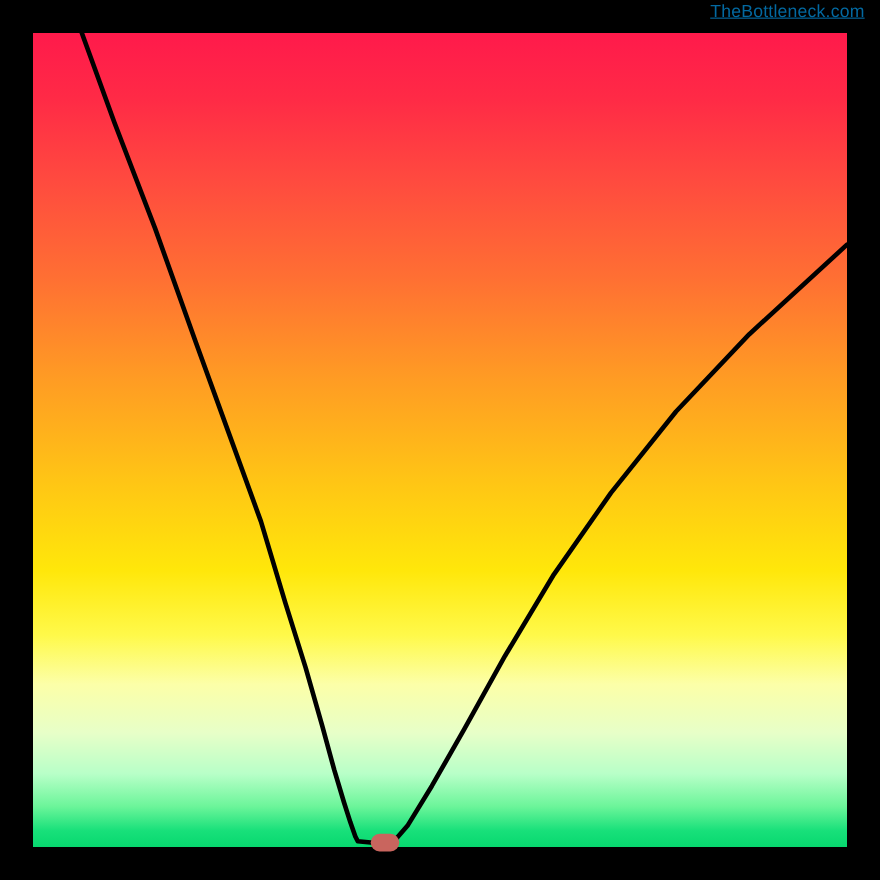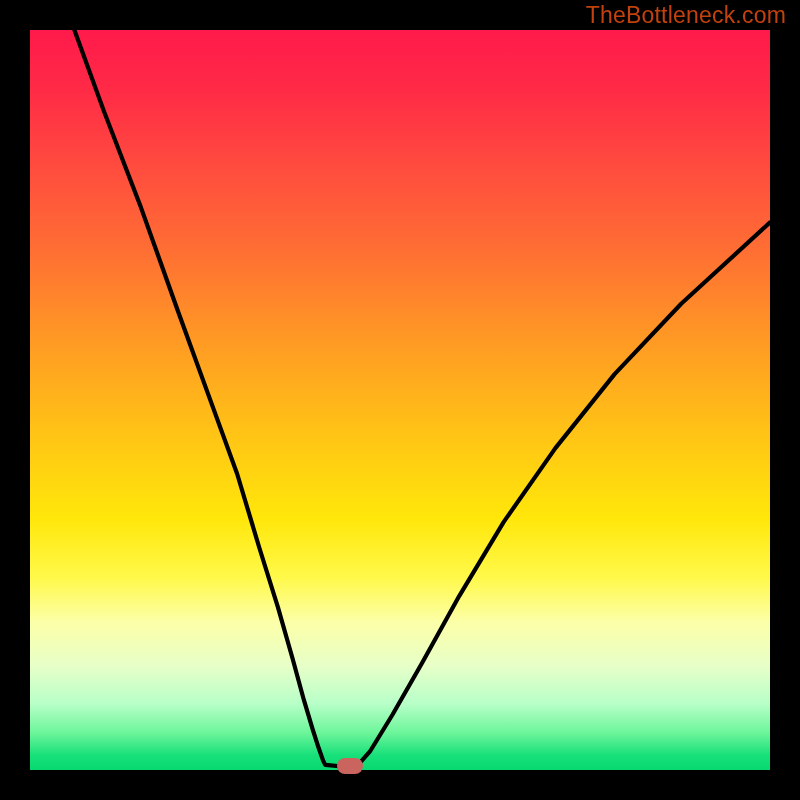--- a/index.html
+++ b/index.html
@@ -35,26 +35,27 @@
       #e7ffc8 86%,
       #b8ffc8 91%,
       #6cf59a 95%,
       #18e07a 98%,
       #07d86f 100%);
   }
   .watermark {
     position: absolute;
     top: 2px;
     right: 14px;
-    color: #c2410c;
+    color: #0369a1;
     font-family: Arial, Helvetica, sans-serif;
-    font-size: 23px;
+    font-size: 16px;
     font-weight: 500;
     letter-spacing: 0.2px;
     user-select: none;
+    text-decoration: underline;
   }
   svg.curve {
     position: absolute;
     left: 0;
     top: 0;
     width: 740px;
     height: 740px;
     overflow: visible;
   }
   .curve path {

